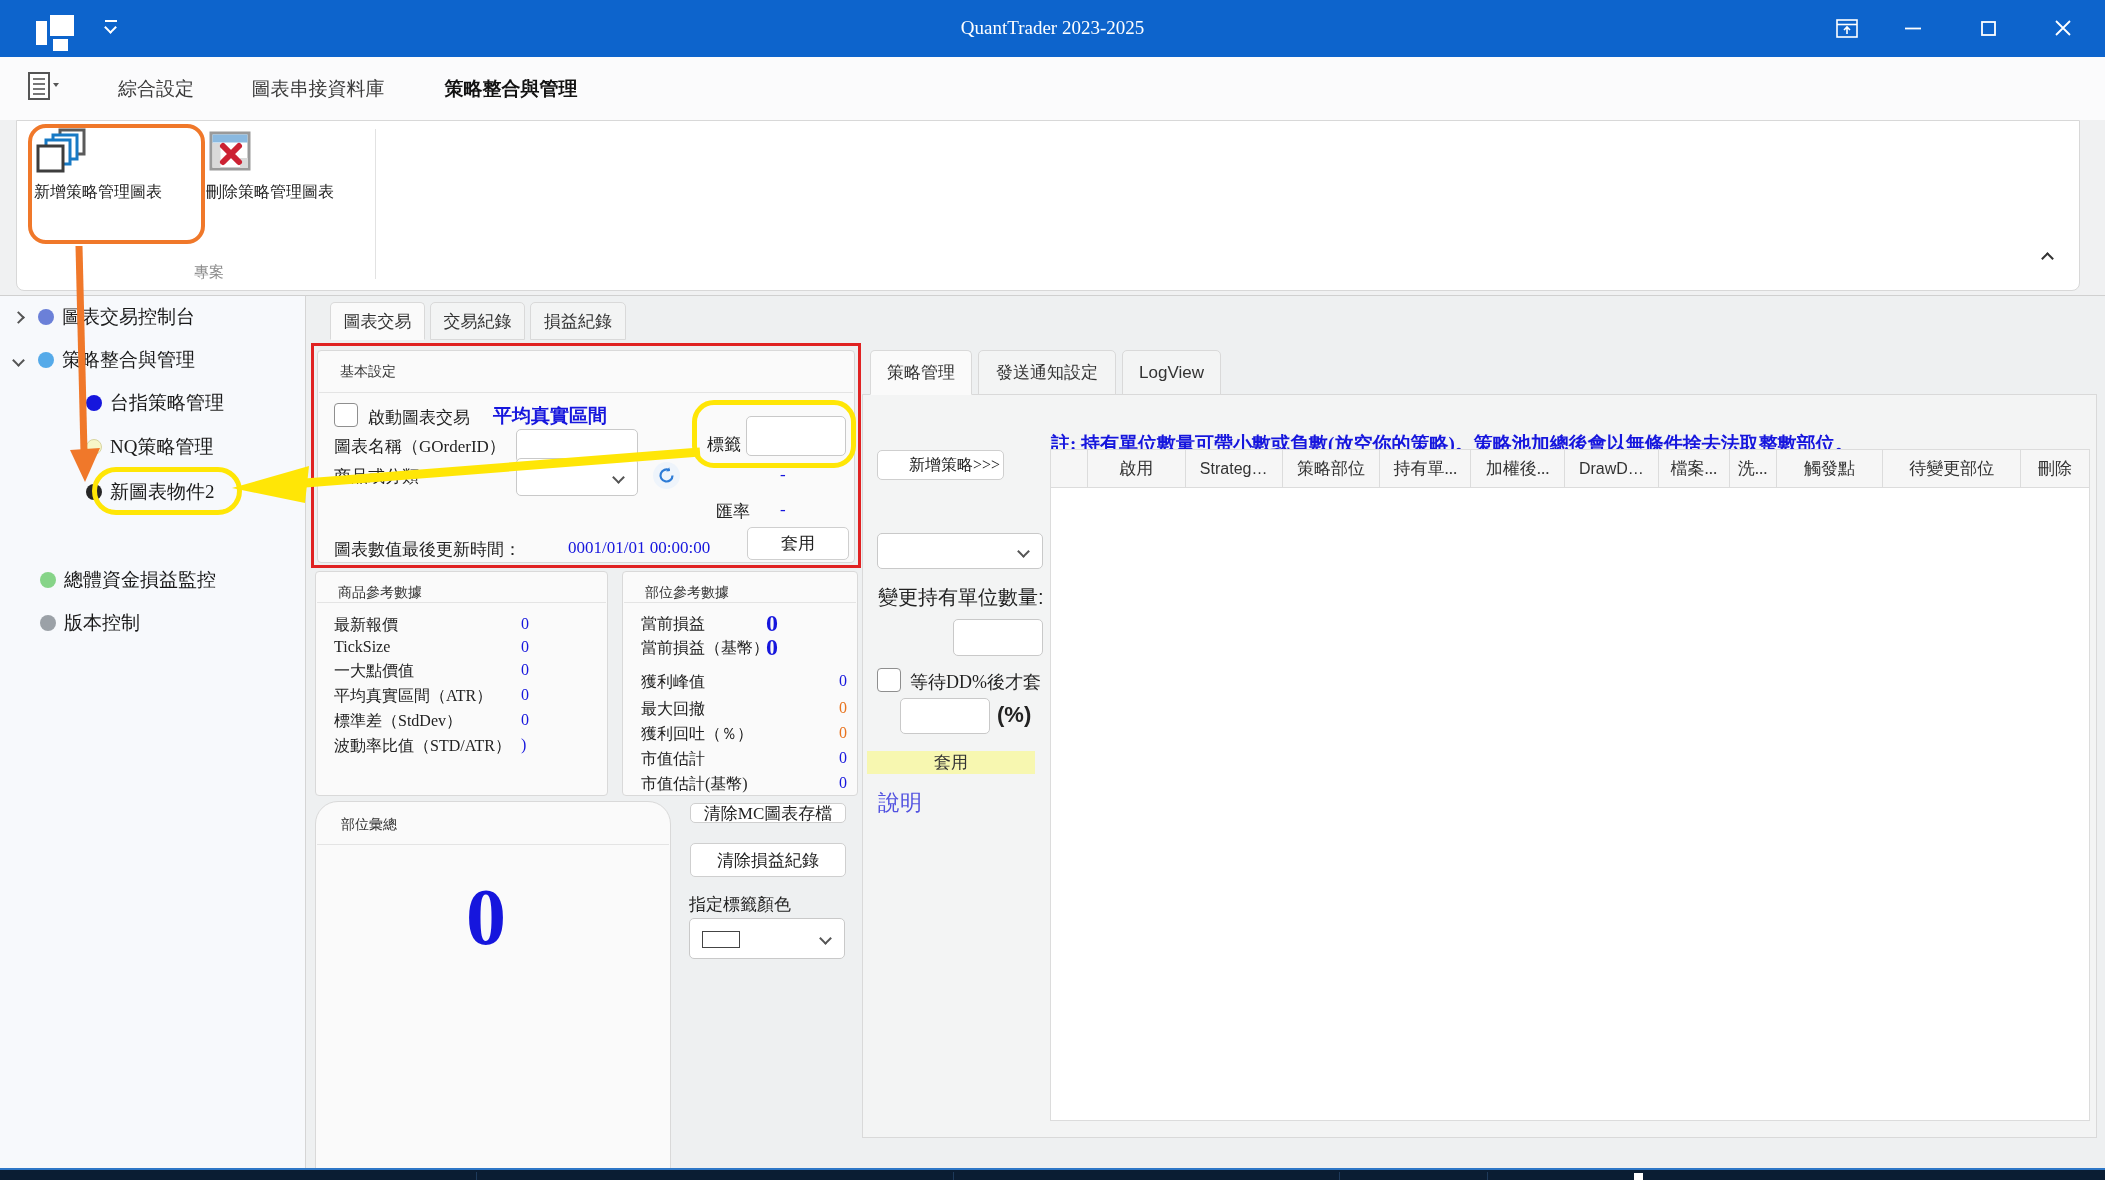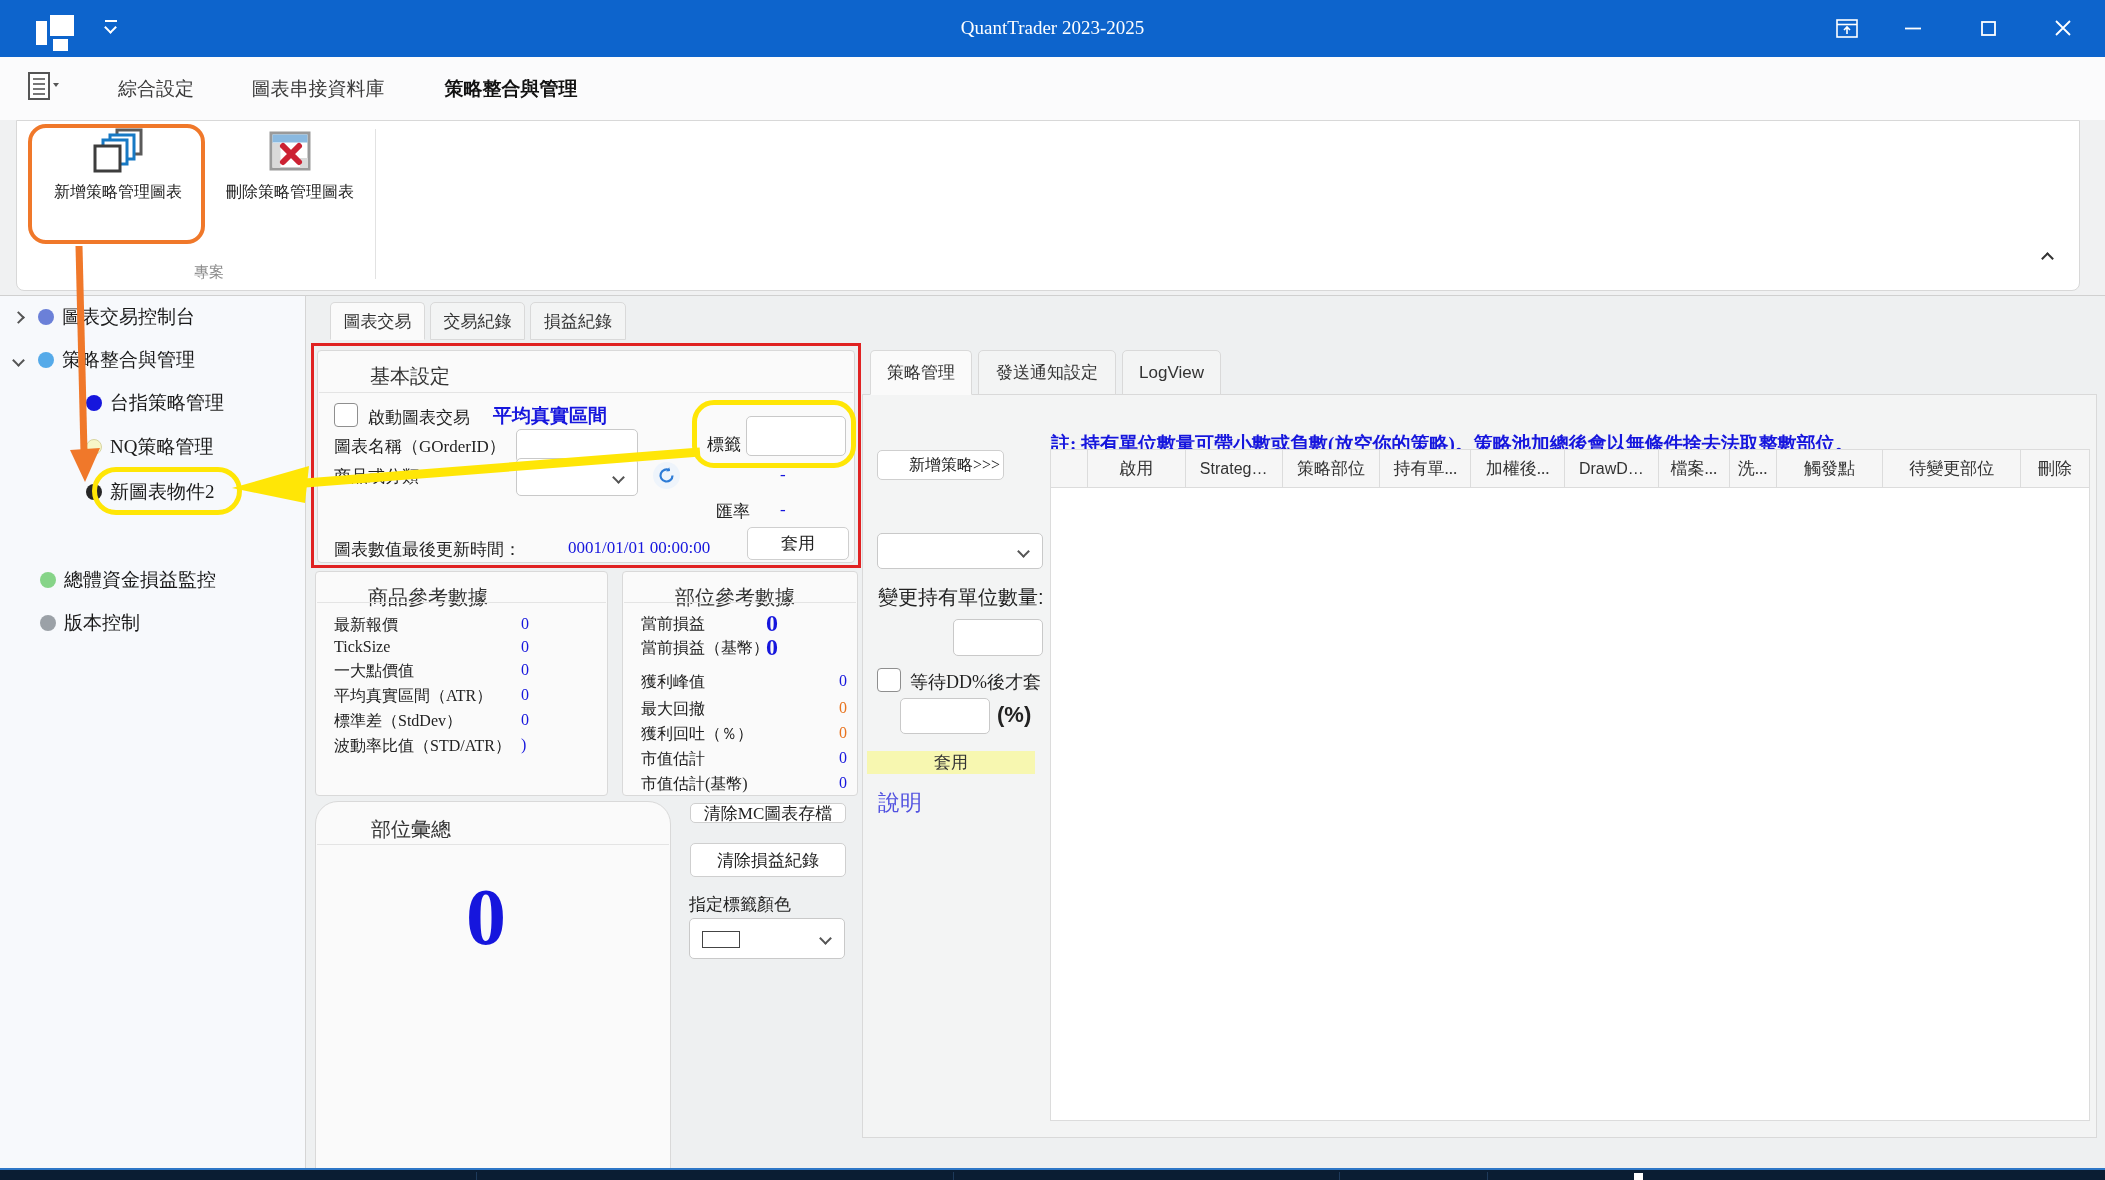--- a/index.html
+++ b/index.html
@@ -14,21 +14,21 @@
   .titlebar .title { left:0; top:17px; width:2105px; text-align:center; color:#fff; font-size:19px; }
   .winbtn { top:8px; height:40px; width:46px; display:flex; align-items:center; justify-content:center; }
 
   
   .ribbontabs { left:0; top:57px; width:2105px; height:63px; background:#fbfbfc; }
   .rtab { top:14px; height:36px; display:flex; align-items:center; justify-content:center; font-size:19px; color:#3a3a3a; }
   .rtab.active { font-weight:bold; color:#111; }
   .rtab-underline { top:73px; height:4px; background:#2b6bd3; border-radius:2px; }
   .ribbonarea { left:0; top:120px; width:2105px; height:175px; background:#f0f1f2; }
   .ribbonpanel { left:16px; top:0px; width:2064px; height:171px; background:#fff; border:1px solid #d8d8d8; border-radius:0 0 8px 8px; }
-  .bigbtn { top:7px; height:96px; display:flex; flex-direction:column; align-items:center; justify-content:flex-start; background:#fff; }
+  .bigbtn { top:7px; height:96px; display:flex; flex-direction:column; align-items:flex-start; justify-content:flex-start; background:#fff; }
   .bigbtn .lbl { font-size:16px; color:#222; margin-top:6px; }
   .grouplabel { top:142px; font-size:15px; color:#8a8a8a; text-align:center; }
   .groupdiv { top:8px; width:1px; height:150px; background:#e2e2e2; }
 
   
   .chev { display:inline-block; width:9px; height:9px; border-right:2px solid #555; border-bottom:2px solid #555; transform:rotate(45deg); }
   .chev.right { transform:rotate(-45deg); }
   .chev.up { transform:rotate(-135deg); }
 
   
@@ -37,21 +37,21 @@
   .dot { width:16px; height:16px; border-radius:50%; flex:0 0 16px; }
 
   
   .content { left:306px; top:295px; width:1799px; height:873px; background:#eef0f1; border-top:1px solid #d0d0d0; }
 
   .doctab { top:6px; height:38px; display:flex; align-items:center; justify-content:center; font-size:17px; color:#333;
             background:#f3f4f4; border:1px solid #d9d9d9; border-radius:5px 5px 0 0; }
   .doctab.active { background:#fafafa; border-bottom:1px solid #fafafa; z-index:3; }
 
   .panel { background:#fafafa; border:1px solid #d9d9d9; border-radius:4px; }
-  .ptitle { position:absolute; left:22px; top:12px; font-size:20px; color:#333;margin-left:30px; }
+  .ptitle { position:absolute; left:22px; top:12px; font-size:14px; color:#333; }
   .pdivider { position:absolute; left:1px; right:1px; height:1px; background:#e4e4e4; }
 
   .field-label { font-size:17px; color:#222; }
   .tinput { background:#fff; border:1px solid #c9c9c9; border-radius:5px; font-size:16px; padding:0 8px; font-family:inherit; }
   .select { background:#fff; border:1px solid #c9c9c9; border-radius:5px; display:flex; align-items:center; justify-content:flex-end; padding-right:14px; }
   .checkbox { background:#fff; border:1px solid #8f8f8f; border-radius:4px; width:24px; height:24px; }
   .btn { background:#fff; border:1px solid #cfcfcf; border-radius:5px; display:flex; align-items:center; justify-content:center; font-size:17px; color:#222; }
   .blue { color:#1616dd; }
   .orange { color:#e8731e; }
   .kv { position:absolute; left:0; width:100%; }

